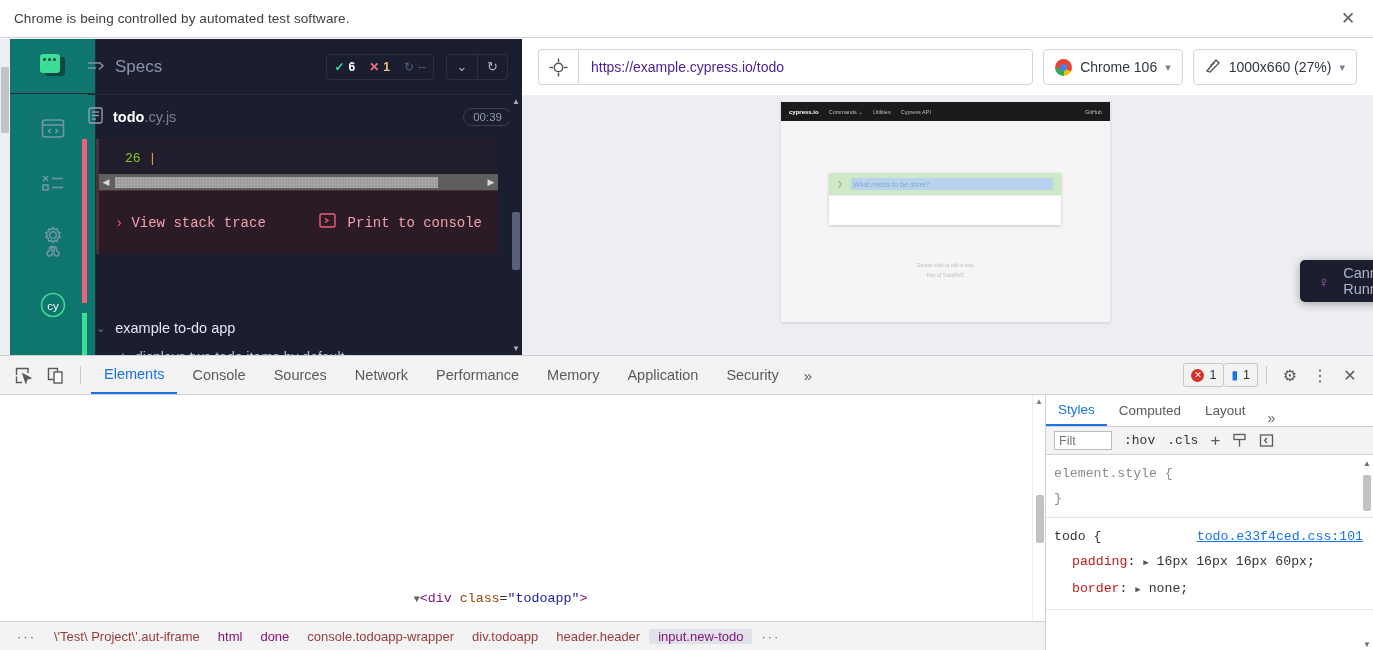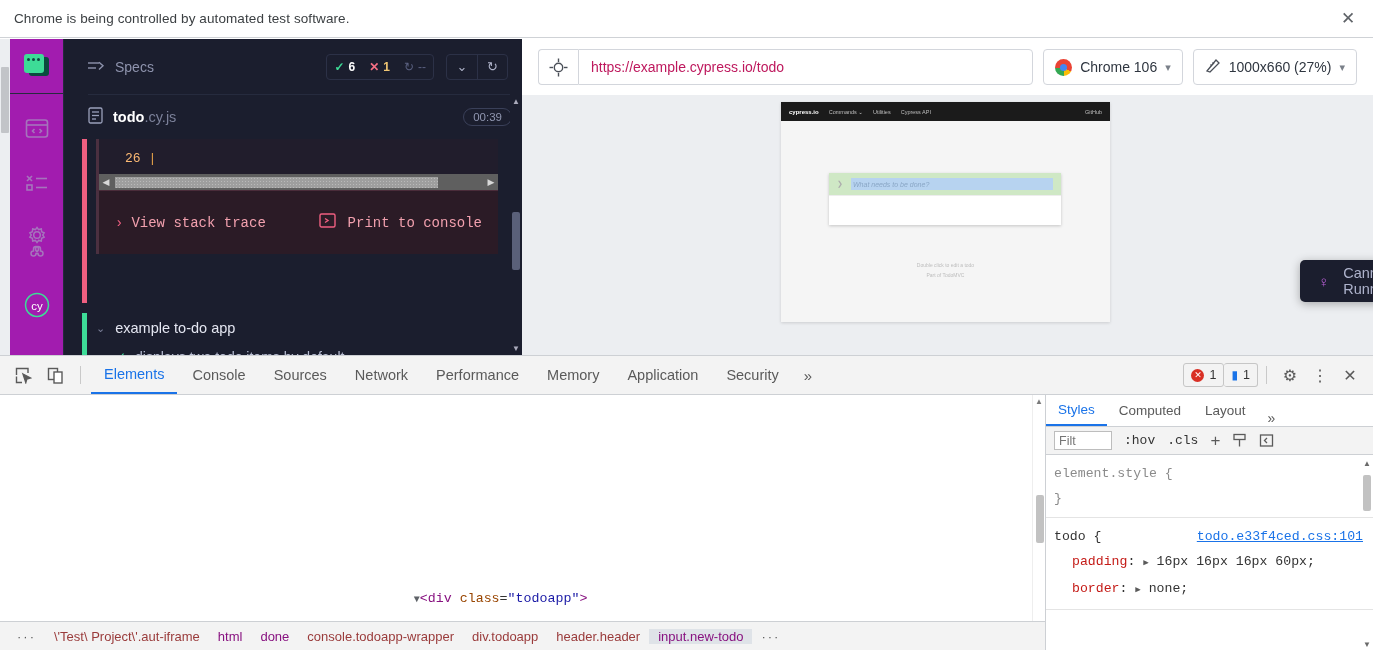--- a/index.html
+++ b/index.html
@@ -34,43 +34,43 @@
   .cy-leftgutter .thumb {
     position: absolute; left: 1px; top: 28px; width: 8px; height: 66px;
     background: #c2c4c8; border-radius: 1px;
   }
   .cy-runner {
     position: absolute; left: 10px; top: 0; width: 512px; height: 316px;
     background: #1b1e2e;
   }
   
   .cy-rail {
-    position: absolute; left: 0; top: 0; width: 54px; height: 316px;
-    background: #a21caf; border-right: 1px solid #252a3d;
+    position: absolute; left: 0; top: 0; width: 86px; height: 316px;
+    background: #0f766e; border-right: 1px solid #252a3d;
   }
   .cy-rail-logo {
     height: 55px; display: flex; align-items: center; justify-content: center;
     border-bottom: 1px solid #262b3e;
   }
   .rail-icons { padding-top: 22px; display: flex; flex-direction: column; align-items: center; gap: 28px; }
   .rail-ic { width: 26px; height: 26px; opacity: .62; display: flex; align-items: center; justify-content: center; cursor: pointer; }
   .rail-ic svg { display: block; }
   .cy-logo-badge {
     position: relative; width: 26px; height: 24px;
   }
   .cy-logo-badge .b1 { position:absolute; left:5px; top:3px; width:20px; height:19px; background:#0b4b3f; border-radius:3px; }
   .cy-logo-badge .b2 { position:absolute; left:0px; top:0px; width:20px; height:19px; background:#3ddc97; border-radius:3px; }
   .cy-logo-badge .d { position:absolute; top:4px; width:3px; height:3px; background:#0b4b3f; border-radius:50%; }
 
   
   .cy-header {
     position: absolute; left: 62px; top: 0; width: 450px; height: 55px;
     display: flex; align-items: center; padding: 0 14px 0 16px;
   }
-  .specs-label { display: flex; align-items: center; gap: 10px; color: #8e93ad; font-size: 14px; cursor: pointer; }
+  .specs-label { display: flex; align-items: center; gap: 10px; color: #8e93ad; font-size: 17px; cursor: pointer; }
   .spacer { flex: 1; }
   .stat-group {
     display: flex; align-items: center; border: 1px solid #2c3147; border-radius: 4px; height: 26px;
   }
   .stat { display: flex; align-items: center; gap: 4px; padding: 0 7px; font-size: 12px; font-weight: bold; }
   .stat .g { color: #3ddc97; }
   .stat .r { color: #f56f84; }
   .stat .m { color: #5a6080; font-weight: normal; }
   .stat .num-p { color: #fff; }
   .stat .num-f { color: #f0c674; }
@@ -93,21 +93,21 @@
   }
 
   
   .err-wrap { position: absolute; left: 72px; top: 100px; width: 430px; }
   .err-bar { position:absolute; left:0; top:0; width:5px; height:164px; background:#ef5f80; }
   .err-code {
     margin-left: 14px; width: 402px; background: #211d2c; border-left: 3px solid #4b3040;
     padding: 8px 0 0 0;
   }
   .err-codeline { font-family: "Liberation Mono", monospace; font-size: 13px; padding: 4px 0 8px 26px; }
-  .err-codeline .ln { color: #fdba74; margin-top: 8px; }
+  .err-codeline .ln { color: #84cc16; margin-top: 8px; }
   .err-codeline .cursor { color: #e8a34a; margin-left: 8px; }
   .hscroll { height: 16px; background: #5f5f5f; display: flex; align-items: center; }
   .hscroll .arr { width: 14px; text-align:center; color:#d8d8d8; font-size:9px; }
   .hscroll .track { flex:1; height: 11px; background: #9e9e9e; margin: 0 2px;
     background-image: radial-gradient(#b9b9b9 1px, transparent 1px); background-size: 3px 3px; }
   .hscroll .track.right { background:#5f5f5f; max-width: 40px; }
   .err-actions {
     margin-left: 14px; width: 402px; background: #2b1b26; border-left: 3px solid #4b3040;
     border-top: 1px solid #4a2c3a;
     height: 64px; display: flex; align-items: center; padding: 0 16px;
@@ -138,21 +138,21 @@
     height: 56px; display: flex; align-items: center; gap: 10px; padding: 0 16px;
     background: #fff;
   }
   .target-btn {
     width: 40px; height: 36px; display:flex; align-items:center; justify-content:center;
     border: 1px solid #d3d6dc; border-right: none; border-radius: 4px 0 0 4px; color:#4a4f58; cursor:pointer;
   }
   .url-input {
     flex: 1; height: 36px; border: 1px solid #d3d6dc; border-radius: 0 4px 4px 0;
     display:flex; align-items:center; padding: 0 12px; margin-left: -10px;
-    font-size: 14px; color: #be185d; background:#fff; cursor: text;
+    font-size: 14px; color: #4c1d95; background:#fff; cursor: text;
   }
   .pill {
     height: 36px; border: 1px solid #d3d6dc; border-radius: 4px;
     display: flex; align-items: center; gap: 8px; padding: 0 11px; font-size: 14px; color: #2f3640;
     background: #fff; cursor: pointer;
   }
   .pill .cv { color: #7a8089; font-size: 11px; }
   .chrome-dot { width: 17px; height: 17px; border-radius: 50%;
     background: conic-gradient(#ea4335 0 33%, #fbbc05 33% 50%, #34a853 50% 75%, #ea4335 75% 100%);
     position: relative; }

